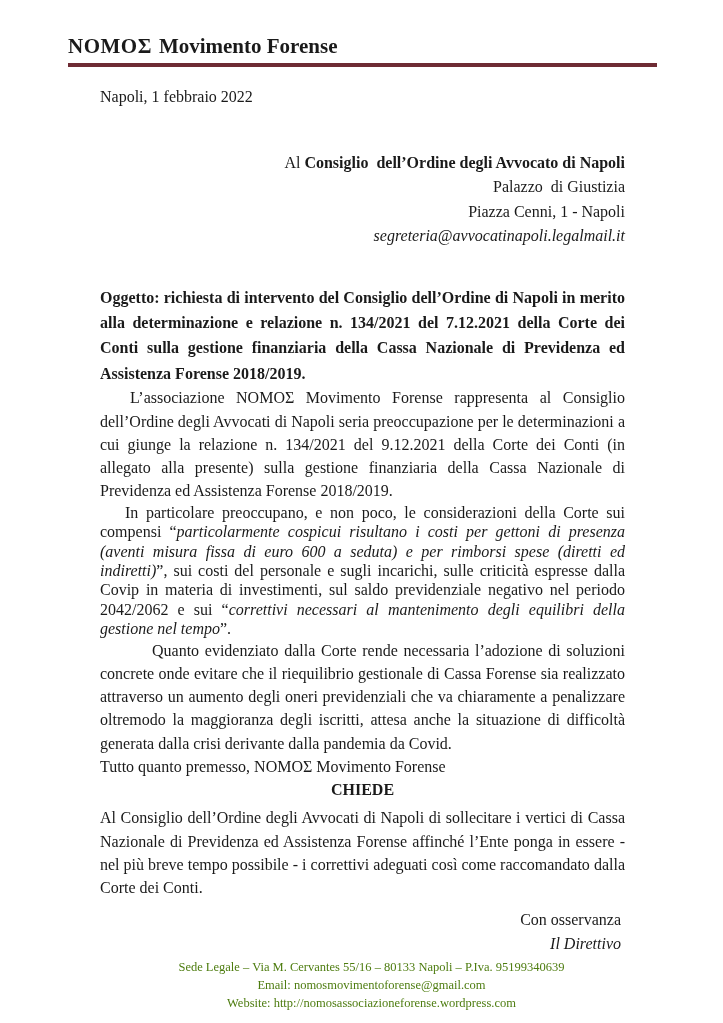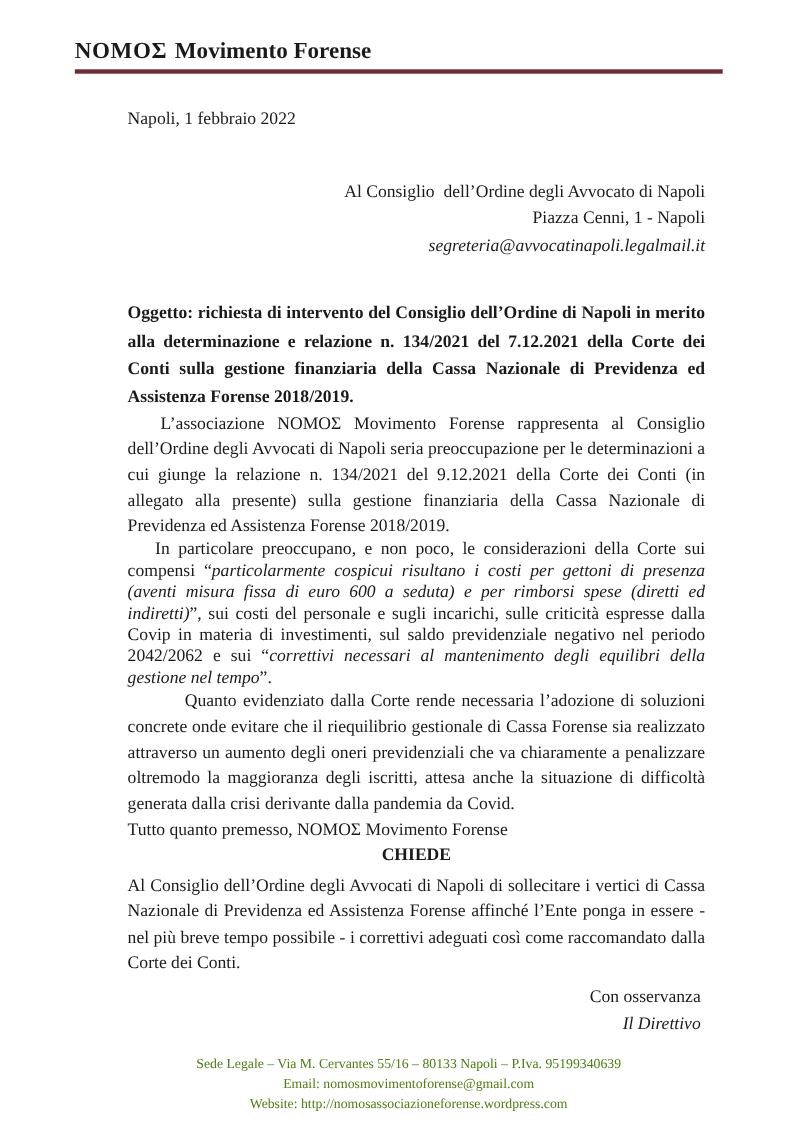--- a/index.html
+++ b/index.html
@@ -26,30 +26,29 @@
   .rule {
     position: absolute;
     left: 68px;
     width: 589px;
     top: 63px;
     height: 4px;
     background: #6e2b34;
   }
   .content {
     position: absolute;
-    left: 116px;
+    left: 100px;
     top: 86px;
     width: 525px;
     font-size: 16px;
-    margin-top: 12px;
   }
   .date { margin: 0 0 44px 0; line-height: 21px; }
   .recipient { text-align: right; line-height: 24.4px; margin: 0 0 36px 0; }
   .r-line { margin: 0; white-space: pre-wrap; }
-  .bold { font-weight: normal; }
+  .bold { font-weight: bold; }
   .italic { font-style: italic; }
   .subject {
     font-weight: bold;
     text-align: justify;
     line-height: 25.4px;
     margin: 0;
   }
   .para { margin: 0; text-align: justify; line-height: 23.3px; }
   .para-tight { line-height: 19.4px; }
   .indent-30 { text-indent: 30px; }
@@ -83,20 +82,21 @@
   <header class="letterhead"><span class="brand-greek">ΝΟΜΟΣ</span><span class="brand-rest">Movimento Forense</span></header>
 
   <div class="rule" style="background: rgb(110, 43, 52);"></div>
 
   <main class="content">
 
     <p class="date">Napoli, 1 febbraio 2022</p>
 
     <div class="recipient">
       <p class="r-line"><span>Al </span><span class="bold">Consiglio  dell’Ordine degli Avvocato di Napoli</span></p>
+      <p class="r-line">Palazzo  di Giustizia</p>
       <p class="r-line">Piazza Cenni, 1 - Napoli</p>
       <p class="r-line italic">segreteria@avvocatinapoli.legalmail.it</p>
     </div>
 
     <p class="subject">Oggetto: richiesta di intervento del Consiglio dell’Ordine di Napoli in merito alla determinazione e relazione n. 134/2021 del 7.12.2021 della Corte dei Conti sulla gestione finanziaria della Cassa Nazionale di Previdenza ed Assistenza Forense 2018/2019.</p>
 
     <p class="para indent-30">L’associazione ΝΟΜΟΣ Movimento Forense rappresenta al Consiglio dell’Ordine degli Avvocati  di Napoli seria preoccupazione per le determinazioni a cui giunge la relazione n. 134/2021 del 9.12.2021 della Corte dei Conti (in allegato alla presente) sulla gestione finanziaria della Cassa Nazionale di Previdenza ed Assistenza Forense 2018/2019.</p>
 
     <p class="para para-tight indent-25"><span>In particolare preoccupano, e non poco, le considerazioni della Corte sui compensi “</span><em>particolarmente cospicui risultano i costi per gettoni di presenza (aventi misura fissa di euro 600 a seduta) e per rimborsi spese (diretti ed indiretti)</em><span>”, sui costi del personale e sugli incarichi, sulle criticità espresse dalla Covip in materia di investimenti, sul saldo previdenziale negativo nel periodo 2042/2062 e sui “</span><em>correttivi necessari al mantenimento degli equilibri della gestione nel tempo</em><span>”.</span></p>
 

